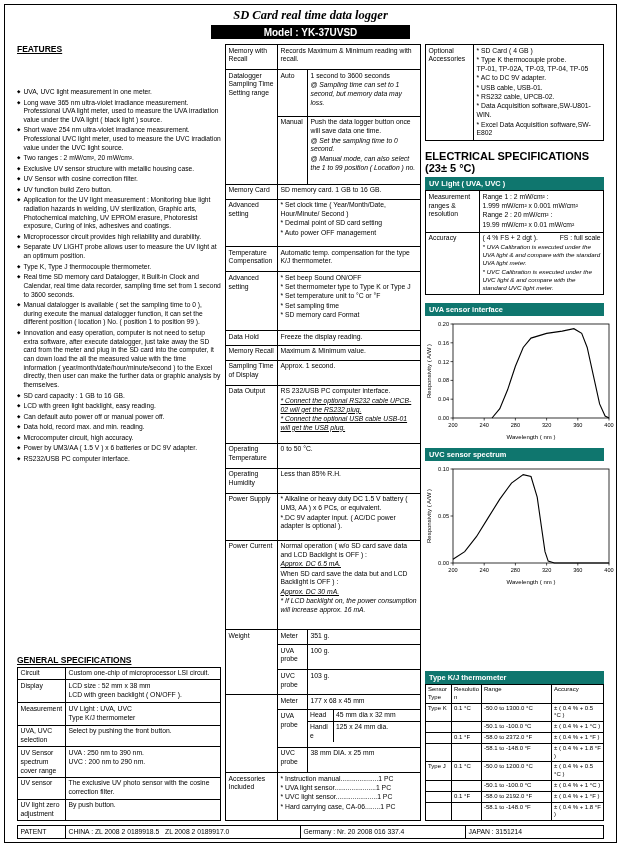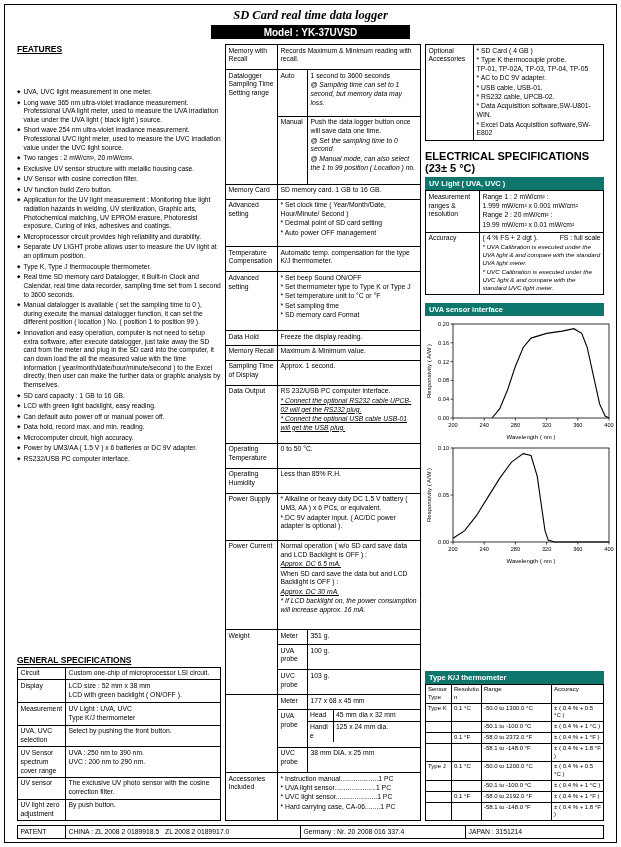--- a/index.html
+++ b/index.html
@@ -473,20 +473,21 @@
             <text x="121.6" y="109" font-size="5.6" text-anchor="middle">320</text>
             <line x1="152.8" y1="100" x2="152.8" y2="102.5" stroke="#000" stroke-width="0.7"></line>
             <text x="152.8" y="109" font-size="5.6" text-anchor="middle">360</text>
             <line x1="184" y1="100" x2="184" y2="102.5" stroke="#000" stroke-width="0.7"></line>
             <text x="184" y="109" font-size="5.6" text-anchor="middle">400</text>
             <polyline points="67.0,100.0 74.8,90.6 82.6,71.8 90.4,48.3 98.2,29.5 106.0,20.1 121.6,15.4 137.2,13.1 148.9,10.7 156.7,15.4 162.2,29.5 168.4,57.7 174.6,85.9 180.1,98.1 184.0,100.0" fill="none" stroke="#000" stroke-width="1.1"></polyline>
             <text x="106" y="120.5" font-size="6" text-anchor="middle">Wavelength ( nm )</text>
             <text font-size="6" text-anchor="middle" transform="translate(6 53) rotate(-90)">Responsivity ( A/W )</text>
           </svg>
 
+        <div class="bar">UVC sensor spectrum</div>
         <svg class="chart" width="194" height="122">
             <rect x="28" y="6" width="156" height="94" fill="#fff" stroke="#000" stroke-width="0.8"></rect>
             <line x1="25.5" y1="100" x2="28" y2="100" stroke="#000" stroke-width="0.7"></line>
             <text x="24" y="102" font-size="5.6" text-anchor="end">0.00</text>
             <line x1="25.5" y1="53" x2="28" y2="53" stroke="#000" stroke-width="0.7"></line>
             <text x="24" y="55" font-size="5.6" text-anchor="end">0.05</text>
             <line x1="25.5" y1="6" x2="28" y2="6" stroke="#000" stroke-width="0.7"></line>
             <text x="24" y="8" font-size="5.6" text-anchor="end">0.10</text>
             <line x1="28" y1="100" x2="28" y2="102.5" stroke="#000" stroke-width="0.7"></line>
             <text x="28" y="109" font-size="5.6" text-anchor="middle">200</text>

